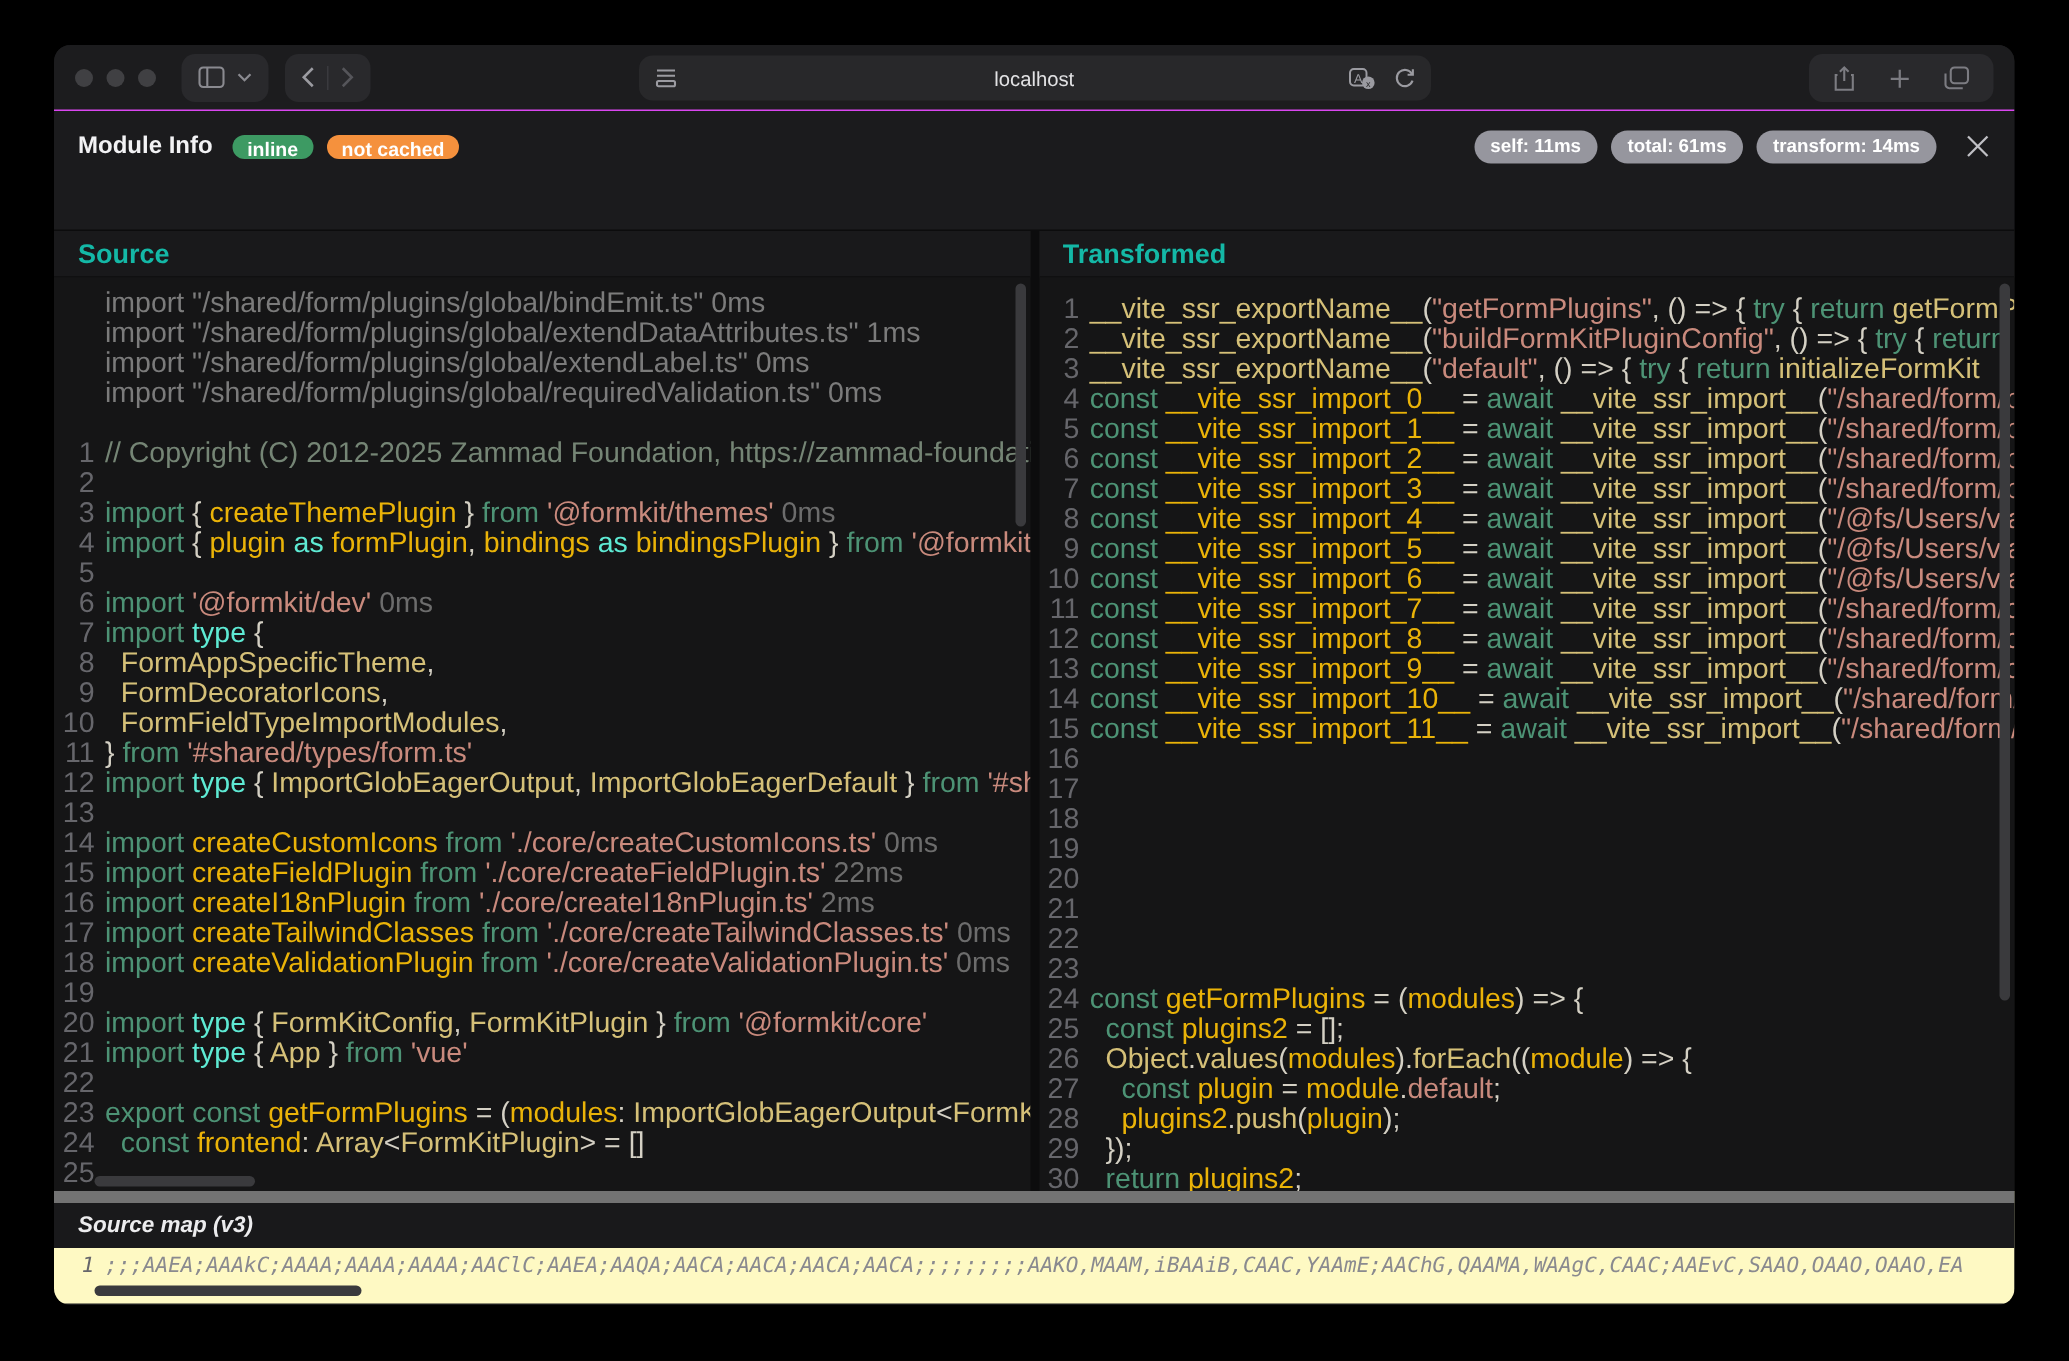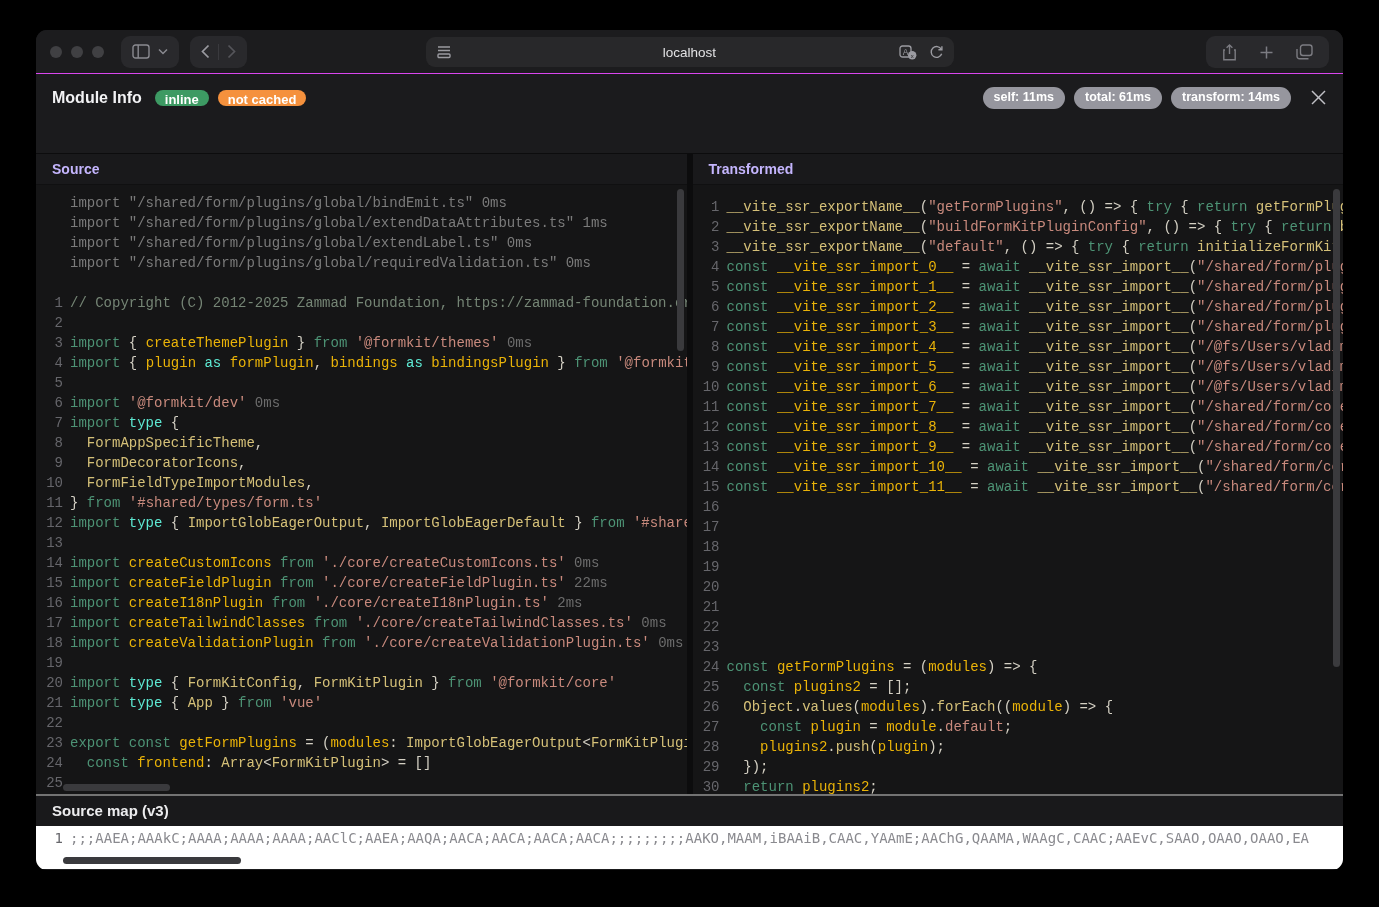--- a/index.html
+++ b/index.html
@@ -28,23 +28,23 @@
   .badge{border-radius:999px;padding:3px 10px 0;font-size:13px;font-weight:700;color:#fff;line-height:1;}
   .badge-green{background:#3d9a63;}
   .badge-orange{background:#f5913d;}
   .mh-spacer{flex:1;}
   .metric{background:#96969e;border-radius:999px;padding:4px 11px 5px;font-size:12.5px;font-weight:700;color:#fff;line-height:1;}
   .close-btn{margin-left:10px;cursor:default;display:flex;}
   .mh-path{margin-top:8px;font-family:"DejaVu Sans Mono",monospace;font-size:14px;color:#8e8e93;}
   
   .panels{display:flex;gap:6px;background:#0c0c0d;height:640px;}
   .panel{flex:1;min-width:0;background:#151516;display:flex;flex-direction:column;}
-  .panel-title{height:31px;line-height:31px;padding:0 16px;color:#c4b5fd;font-weight:bold;font-size:14px;
+  .panel-title{height:31px;line-height:31px;padding:0 16px;color:#14b8a6;font-weight:bold;font-size:18px;
     background:#19191b;border-bottom:1px solid #101011;box-sizing:border-box;flex:0 0 31px;}
-  .pane{position:relative;flex:1;overflow:hidden;font-family:Liberation Mono, monospace;font-size:14px;}
+  .pane{position:relative;flex:1;overflow:hidden;font-family:Liberation Sans, sans-serif;font-size:19px;}
   .pane-inner{padding-top:8px;}
   .pane-inner.t-pad{padding-top:12px;}
   .row{height:20px;line-height:20px;display:flex;white-space:pre;}
   .ln{flex:0 0 27px;text-align:right;color:#66666b;user-select:none;}
   .code{padding-left:7px;flex:1;overflow:hidden;color:#d4d0c4;}
   
   .tk-k{color:#4d9375;}   
   .tk-k2{color:#5eead4;}  
   .tk-v{color:#eab308;}   
   .tk-t{color:#d5c078;}   
@@ -53,21 +53,21 @@
   .tk-c{color:#758575;}   
   .tk-d{color:#6c6c6c;}   
   .tk-g{color:#7b7b7b;}   
   .tk-g2{color:#8a8a8f;text-align:right;}  
   
   .sb{position:absolute;background:#3a3a3d;border-radius:4px;}
   .sb-v-src{top:4px;right:3px;width:7px;height:162px;}
   .sb-h-src{bottom:3px;left:27px;width:107px;height:7px;}
   .sb-v-tr{top:4px;right:3px;width:7px;height:478px;}
   
-  .smap{height:75px;background:#ffffff;border-top:2px solid #737373;box-sizing:border-box;position:relative;}
+  .smap{height:75px;background:#fef9c3;border-top:8px solid #737373;box-sizing:border-box;position:relative;font-style:italic;}
   .smap-title{height:30px;line-height:30px;padding:0 16px;color:#ececee;font-weight:bold;font-size:15px;background:#19191b;}
   .smap-line-wrap{font-family:"DejaVu Sans Mono",monospace;font-size:14px;margin-top:2px;overflow:hidden;}
   .sb-h-map{bottom:5px;left:27px;width:178px;height:7px;}
   svg{display:block;}
 </style>
 </head>
 <body>
 
 <div class="window">
 

